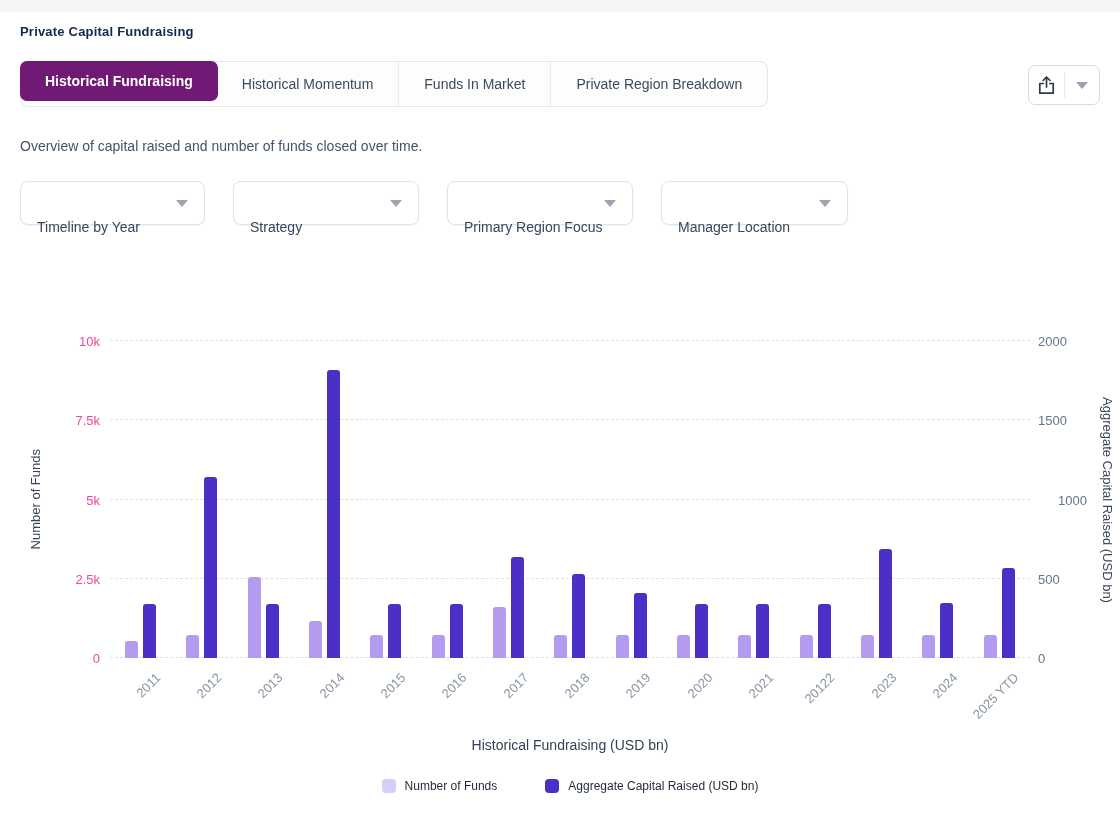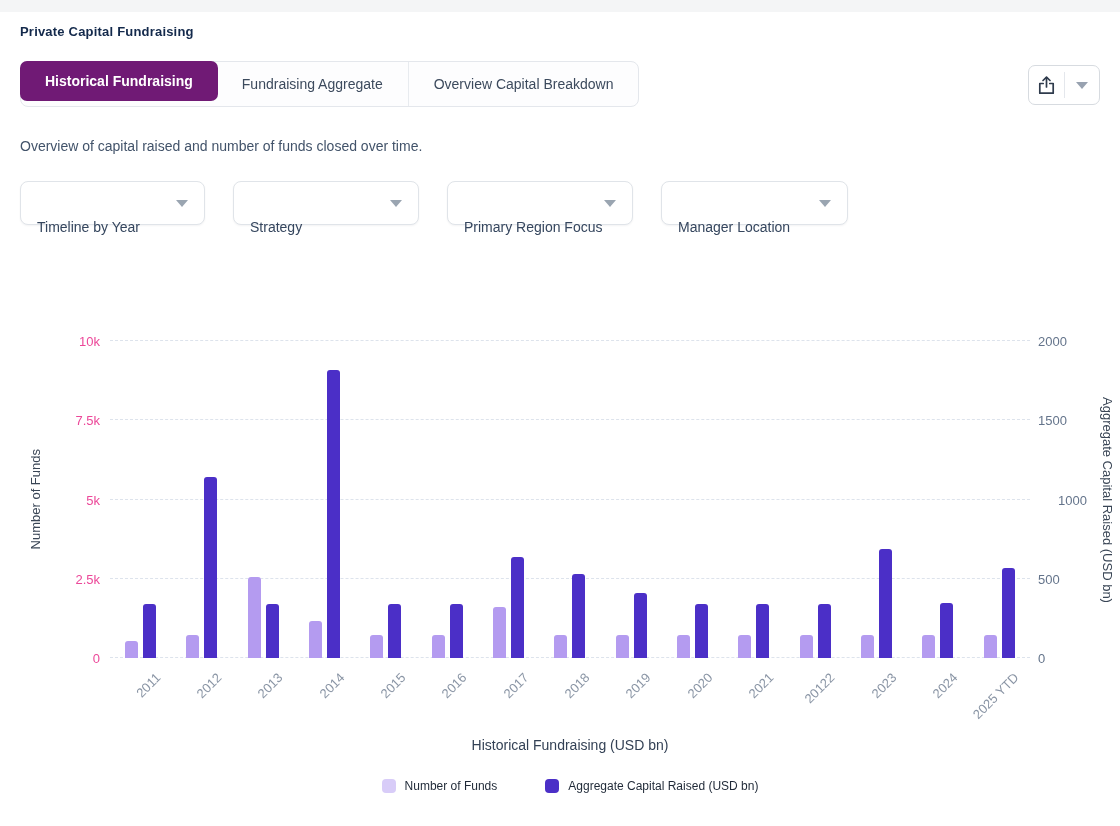--- a/index.html
+++ b/index.html
@@ -71,22 +71,23 @@
 
 <div class="top-strip"></div>
 
 <div class="content">
 
   <h1 class="page-title">Private Capital Fundraising</h1>
 
   <div class="tabs-row">
     <div class="tab-group">
         <div class="tab active">Historical Fundraising</div>
-        <div class="tab">Fundraising Aggregate</div>
-        <div class="tab">Overview Capital Breakdown</div>
+        <div class="tab">Historical Momentum</div>
+        <div class="tab">Funds In Market</div>
+        <div class="tab">Private Region Breakdown</div>
       </div>
     <div class="export-btn">
       <div class="export-half">
         <span style="display:flex;">
           <svg width="17" height="19" viewBox="0 0 17 19" fill="none" stroke="#2f3b4c" stroke-width="1.7" stroke-linecap="round" stroke-linejoin="round">
             <path d="M8.5 11 V1.5"></path>
             <path d="M5 4.5 L8.5 1.2 L12 4.5"></path>
             <path d="M5.2 7.5 H1.8 V17.2 H15.2 V7.5 H11.8"></path>
           </svg>
         </span>

